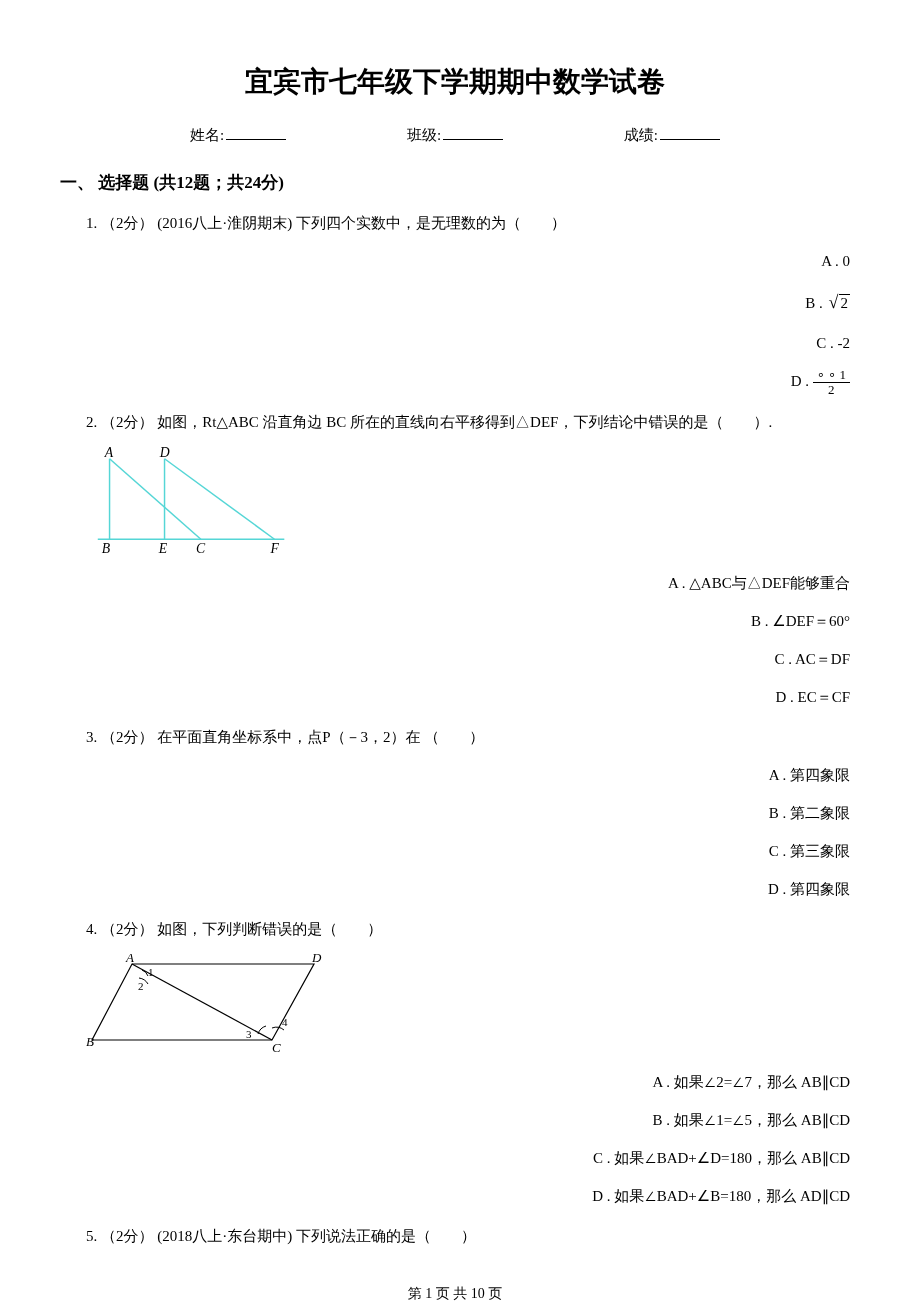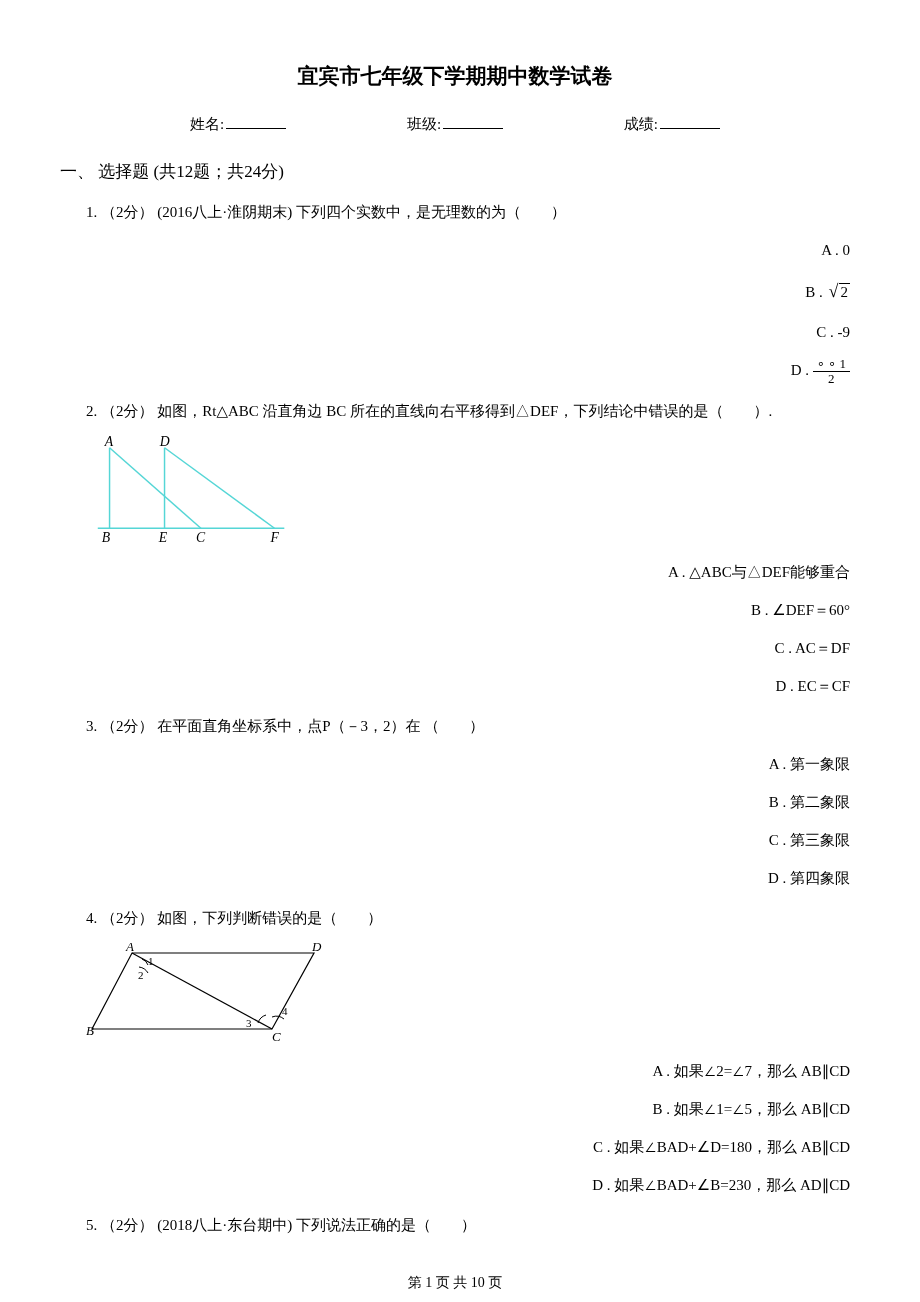--- a/index.html
+++ b/index.html
@@ -7,41 +7,41 @@
       width: 920px;
       font-family: "SimSun", "宋体", serif;
       font-size: 15px;
       color: #000;
       background: #fff;
       padding: 60px 70px 40px 60px;
       line-height: 1.6;
     }
     .title {
       text-align: center;
-      font-size: 21px;
+      font-size: 28px;
       font-weight: bold;
       margin-bottom: 18px;
     }
     .info-row {
       display: flex;
       justify-content: space-between;
       padding: 0 130px 0 130px;
       margin-bottom: 22px;
     }
     .info-item { display: flex; align-items: baseline; }
     .blank-line {
       display: inline-block;
       border-bottom: 1px solid #000;
       width: 60px;
       height: 1em;
       margin-left: 2px;
     }
     .section-head {
       font-size: 17px;
-      font-weight: normal;
+      font-weight: bold;
       margin-bottom: 12px;
     }
     .question {
       margin: 10px 0 6px 26px;
       line-height: 2.0;
     }
     .option {
       margin: 8px 0 8px 26px;
       line-height: 2.0;
       text-align: right;
@@ -107,21 +107,21 @@
 </div>
 
 <div class="section-head">一、 选择题 (共12题；共24分)</div>
 
 <div class="question">1. （2分） (2016八上·淮阴期末) 下列四个实数中，是无理数的为（　　）</div>
 <div class="option">A . 0</div>
 <div class="option">
   <span>B . </span>
   <span class="sqrt"><span class="rad">2</span></span>
 </div>
-<div class="option">C . -9</div>
+<div class="option">C . -2</div>
 <div class="option">
   <span>D . </span>
   <span class="frac">
     <span class="num">∘&nbsp;∘&nbsp;1</span>
     <span class="den">2</span>
   </span>
 </div>
 
 <div class="question">2. （2分） 如图，Rt△ABC 沿直角边 BC 所在的直线向右平移得到△DEF，下列结论中错误的是（　　）.</div>
 <div class="figure">
@@ -138,21 +138,21 @@
     <text x="110" y="110" font-size="14" font-style="italic" fill="#000">C</text>
     <text x="186" y="110" font-size="14" font-style="italic" fill="#000">F</text>
   </svg>
 </div>
 <div class="option">A . △ABC与△DEF能够重合</div>
 <div class="option">B . ∠DEF＝60°</div>
 <div class="option">C . AC＝DF</div>
 <div class="option">D . EC＝CF</div>
 
 <div class="question">3. （2分） 在平面直角坐标系中，点P（－3，2）在 （　　）</div>
-<div class="option">A . 第一象限</div>
+<div class="option">A . 第四象限</div>
 <div class="option">B . 第二象限</div>
 <div class="option">C . 第三象限</div>
 <div class="option">D . 第四象限</div>
 
 <div class="question">4. （2分） 如图，下列判断错误的是（　　）</div>
 <div class="figure">
   <svg class="diagram-parallelogram" viewBox="0 0 240 100">
     <polygon points="46,12 228,12 186,88 6,88" fill="none" stroke="#000" stroke-width="1.2"></polygon>
     <line x1="46" y1="12" x2="186" y2="88" stroke="#000" stroke-width="1.2"></line>
     <path d="M 56 18 A 10 10 0 0 1 62 24" fill="none" stroke="#000" stroke-width="1"></path>
@@ -165,17 +165,17 @@
     <text x="186" y="100" font-size="13" font-style="italic">C</text>
     <text x="62" y="24" font-size="11">1</text>
     <text x="52" y="38" font-size="11">2</text>
     <text x="160" y="86" font-size="11">3</text>
     <text x="196" y="74" font-size="11">4</text>
   </svg>
 </div>
 <div class="option">A . 如果∠2=∠7，那么 AB∥CD</div>
 <div class="option">B . 如果∠1=∠5，那么 AB∥CD</div>
 <div class="option">C . 如果∠BAD+∠D=180，那么 AB∥CD</div>
-<div class="option">D . 如果∠BAD+∠B=230，那么 AD∥CD</div>
+<div class="option">D . 如果∠BAD+∠B=180，那么 AD∥CD</div>
 
 <div class="question">5. （2分） (2018八上·东台期中) 下列说法正确的是（　　）</div>
 
 <div class="footer">第 1 页 共 10 页</div>
 
 </body></html>

